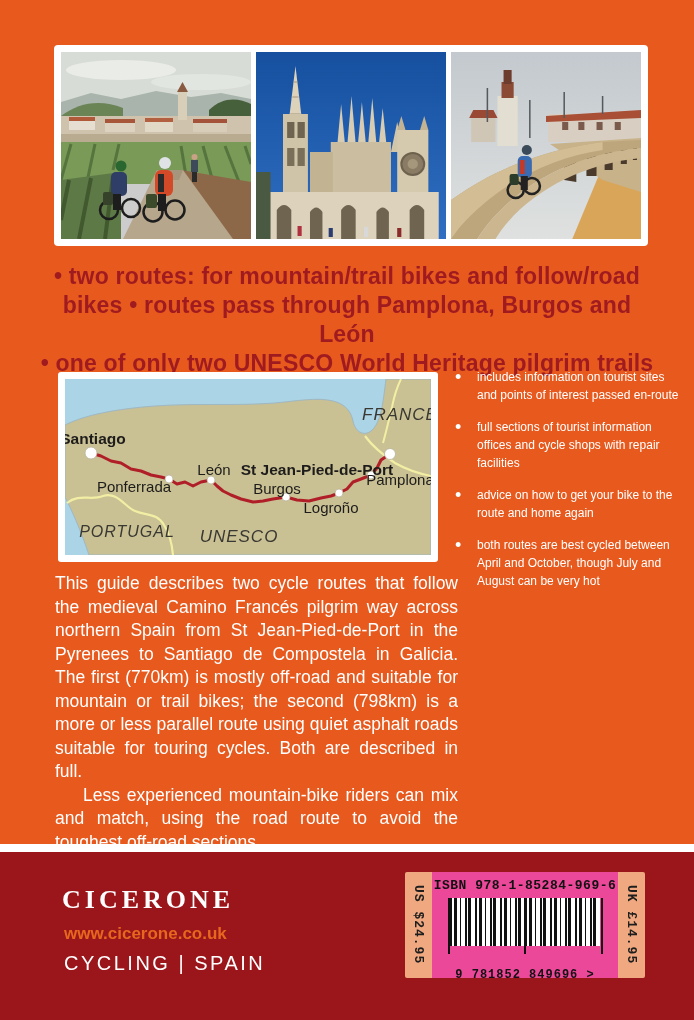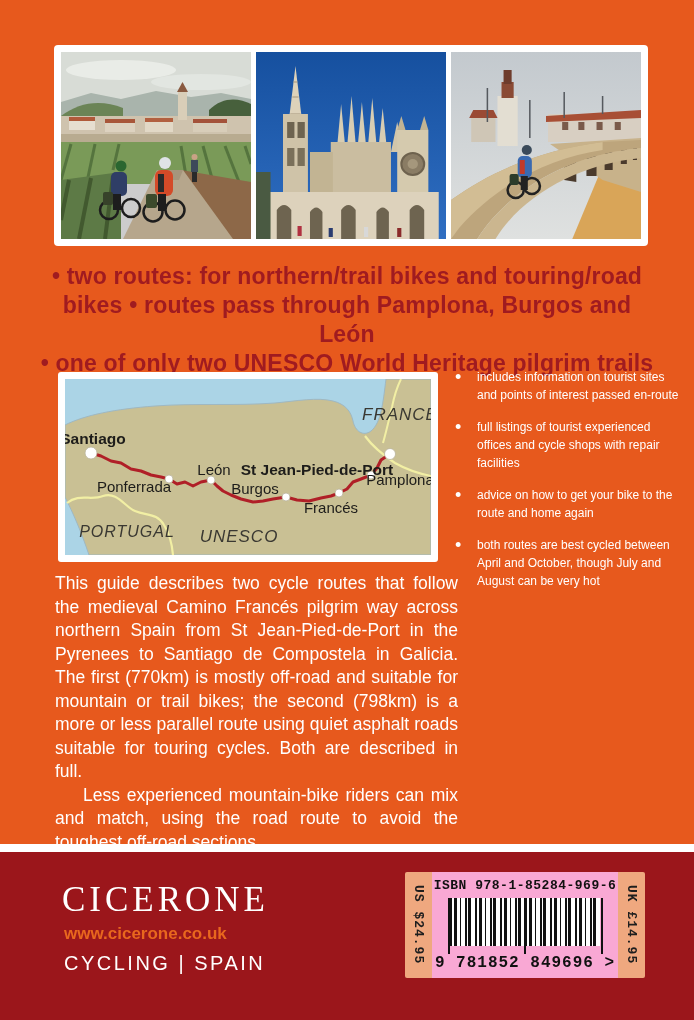--- a/index.html
+++ b/index.html
@@ -45,55 +45,55 @@
     position:absolute;left:55px;top:572px;width:403px;color:#ffffff;
     font-size:17.5px;line-height:23.5px;text-align:justify;
   }
   .description p{margin:0;}
   .description p.indent{text-indent:28px;}
   
   .stripe{position:absolute;left:0;top:844px;width:694px;height:8px;background:#fff;}
   .band{position:absolute;left:0;top:852px;width:694px;height:168px;background:#9B161B;}
   .logo{
     position:absolute;left:62px;top:30px;color:#fff;
-    font-family:"Liberation Serif",serif;font-weight:normal;
-    font-size:35px;letter-spacing:4px;line-height:35px;
+    font-family:"Liberation Serif",serif;font-weight:bold;
+    font-size:26px;letter-spacing:4px;line-height:35px;
   }
   .url{position:absolute;left:64px;top:72px;color:#E8671E;font-weight:bold;font-size:17px;}
   .category{position:absolute;left:64px;top:100px;color:#fff;font-size:20px;letter-spacing:2.5px;}
   
   .barcode-box{
     position:absolute;left:405px;top:20px;width:240px;height:106px;
     display:flex;border-radius:2px;overflow:hidden;
   }
   .price-strip{
     width:27px;flex:0 0 27px;background:#EFA87F;color:#1e1e1e;
     writing-mode:vertical-rl;text-align:center;font-weight:bold;
     font-size:13px;letter-spacing:1px;
     display:flex;align-items:center;justify-content:center;
     font-family:"Liberation Mono",monospace;
   }
-  .barcode-mid{flex:1;background:#f9a8d4;position:relative;padding-left:8px;}
+  .barcode-mid{flex:1;background:#ec4899;position:relative;padding-left:8px;}
   .isbn{
     position:absolute;left:0;top:6px;width:100%;text-align:center;
     font-family:"Liberation Mono",monospace;font-size:13px;font-weight:bold;
     letter-spacing:.5px;color:#111;
   }
   .bars{
     position:absolute;left:18px;top:26px;width:150px;height:48px;
     background:repeating-linear-gradient(90deg,
       #111 0 2px,#fff 2px 4px,#111 4px 7px,#fff 7px 10px,
       #111 10px 11px,#fff 11px 15px,#111 15px 17px,#fff 17px 18px,
       #111 18px 21px,#fff 21px 25px);
   }
   .guard{position:absolute;top:26px;width:2px;height:56px;background:#111;}
   .g1{left:16px;} .g2{left:92px;} .g3{left:169px;}
   .digits{
-    position:absolute;left:0;top:82px;width:100%;text-align:center;
-    font-family:"Liberation Mono",monospace;font-size:16px;font-weight:bold;
+    position:absolute;left:0;top:96px;width:100%;text-align:center;
+    font-family:"Liberation Mono",monospace;font-size:12px;font-weight:bold;
     color:#111;letter-spacing:1px;
   }
 </style>
 </head>
 <body>
 
 <div class="cover">
 
   <div class="photo-frame">
     <div class="photo">
@@ -261,21 +261,21 @@
           <rect x="68" y="108" width="5" height="14" fill="#c23a2a"></rect>
           <rect x="69" y="124" width="7" height="14" fill="#222"></rect>
           <circle cx="75" cy="98" r="5" fill="#3a4a5a"></circle>
           <rect x="58" y="122" width="9" height="11" rx="2" fill="#2c3c2a"></rect>
         </g>
       </svg>
     </div>
   </div>
 
   <div class="headline">
-    <div>• two routes: for northern/trail bikes and touring/road</div>
+    <div>• two routes: for mountain/trail bikes and follow/road</div>
     <div>bikes • routes pass through Pamplona, Burgos and León</div>
     <div>• one of only two UNESCO World Heritage pilgrim trails</div>
   </div>
 
   <div class="map-box">
     <div class="map-inner">
       <svg width="366" height="176" viewBox="0 0 366 176">
         <rect width="366" height="176" fill="#ABD4E6"></rect>
         <path d="M0,46 C20,36 50,30 90,27 C130,24 170,27 210,24 C232,22 252,18 268,22
                  C280,25 286,32 288,42 C290,52 298,58 306,52 C316,44 318,24 321,0
@@ -294,38 +294,38 @@
           <circle cx="146" cy="101" r="4"></circle>
           <circle cx="221" cy="118" r="4"></circle>
           <circle cx="274" cy="114" r="4"></circle>
           <circle cx="306" cy="96" r="4"></circle>
           <circle cx="325" cy="75" r="5.5"></circle>
         </g>
       </svg>
       <span class="maplbl bold" style="left:28px;top:59px">Santiago</span>
       <span class="maplbl" style="left:69px;top:107px">Ponferrada</span>
       <span class="maplbl" style="left:149px;top:90px">León</span>
-      <span class="maplbl" style="left:190px;top:109px">Burgos</span>
-      <span class="maplbl" style="left:266px;top:128px">Francés</span>
+      <span class="maplbl" style="left:212px;top:109px">Burgos</span>
+      <span class="maplbl" style="left:266px;top:128px">Logroño</span>
       <span class="maplbl" style="left:335px;top:100px">Pamplona</span>
       <span class="maplbl bold" style="left:252px;top:90px">St Jean-Pied-de-Port</span>
       <span class="maplbl country" style="left:335px;top:35px">FRANCE</span>
       <span class="maplbl country" style="left:174px;top:157px">UNESCO</span>
       <span class="maplbl country" style="left:62px;top:152px;font-size:16px">PORTUGAL</span>
     </div>
   </div>
 
   <div class="bullets">
     <div class="bullet-item">
       <span class="dot"></span>
       <span>includes information on tourist sites and points of interest passed en-route</span>
     </div>
     <div class="bullet-item">
       <span class="dot"></span>
-      <span>full listings of tourist experienced offices and cycle shops with repair facilities</span>
+      <span>full sections of tourist information offices and cycle shops with repair facilities</span>
     </div>
     <div class="bullet-item">
       <span class="dot"></span>
       <span>advice on how to get your bike to the route and home again</span>
     </div>
     <div class="bullet-item">
       <span class="dot"></span>
       <span>both routes are best cycled between April and October, though July and August can be very hot</span>
     </div>
   </div>

